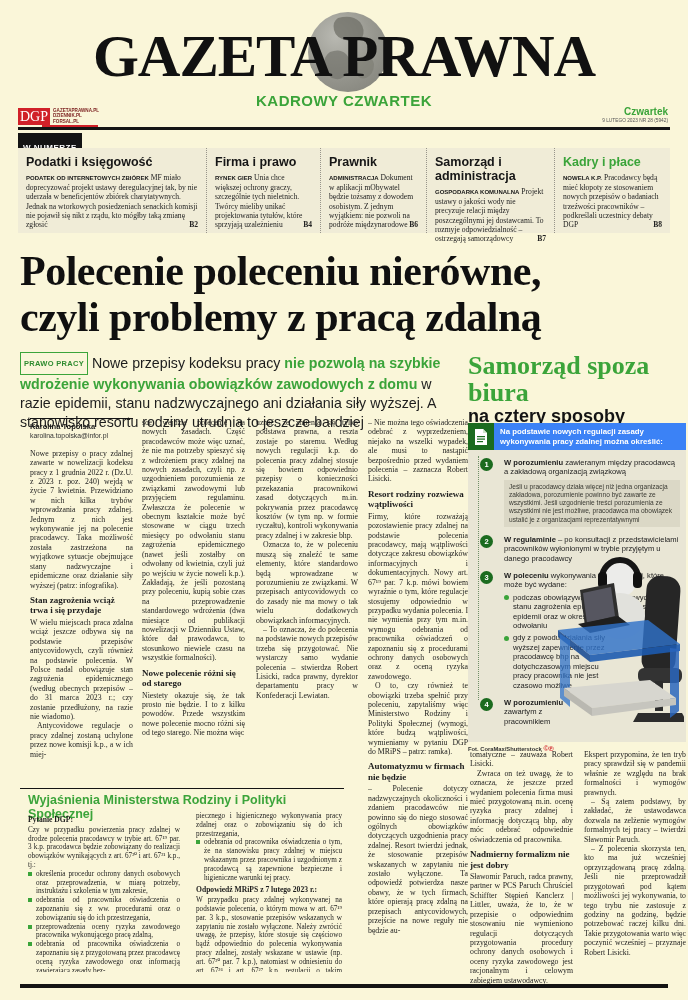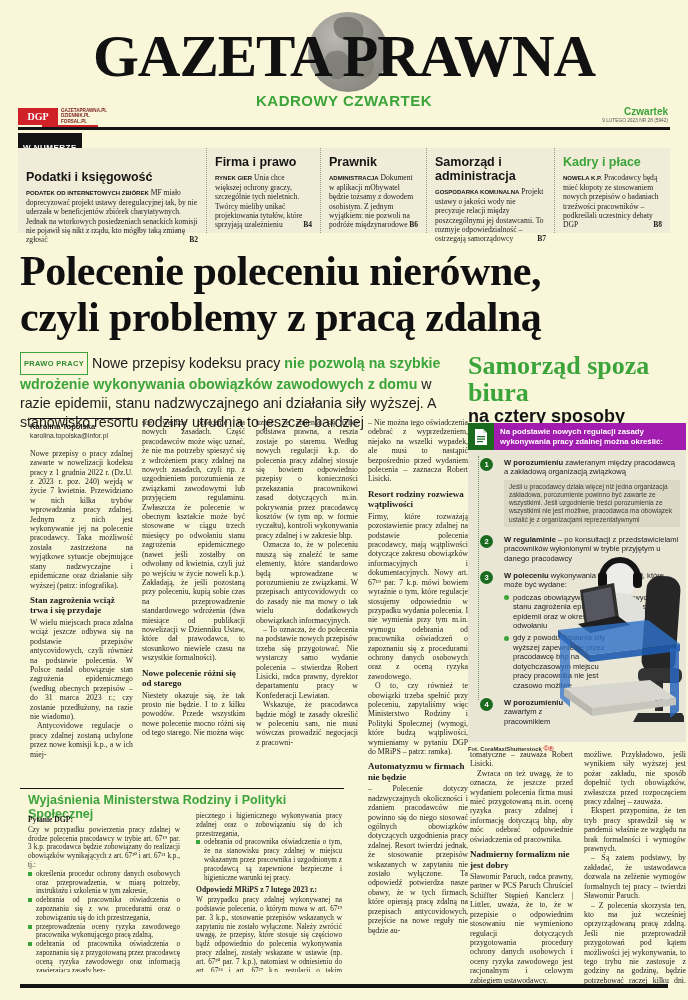--- a/index.html
+++ b/index.html
@@ -9,22 +9,22 @@
   
   .masthead{position:absolute;left:0;top:0;width:688px;height:128px;}
   .globe{position:absolute;left:308px;top:12px;width:80px;height:80px;border-radius:50%;
     background:radial-gradient(circle at 35% 30%, #b9b9b2 0%, #9a9a92 45%, #7e7e76 100%);z-index:0;}
   .globe svg{position:absolute;left:0;top:0;}
   .mast-title{position:absolute;left:0;top:22px;width:688px;text-align:center;z-index:1;
     font-family:"Liberation Serif",serif;font-weight:bold;font-size:59px;letter-spacing:-1px;color:#111;white-space:nowrap;}
   .mast-sub{position:absolute;left:0;top:92px;width:688px;text-align:center;z-index:1;
     font-family:"Liberation Sans",sans-serif;font-weight:bold;font-size:15px;letter-spacing:.5px;color:#3ba43a;}
   .dgp{position:absolute;left:18px;top:108px;display:flex;align-items:flex-start;}
-  .dgp-box{width:40px;height:17px;background:#d02028;color:#fff;font-family:"Liberation Serif",serif;
-    font-weight:bold;font-size:10px;text-align:center;line-height:17px;}
+  .dgp-box{width:32px;height:17px;background:#d02028;color:#fff;font-family:"Liberation Serif",serif;
+    font-weight:normal;font-size:14px;text-align:center;line-height:17px;}
   .dgp-sites{margin-left:3px;font-family:"Liberation Sans",sans-serif;font-weight:bold;font-size:4.6px;
     line-height:5.4px;color:#7a1d1d;}
   .dgp-bar{position:absolute;left:42px;top:125px;width:56px;height:2.5px;background:#d02028;}
   .day-label{position:absolute;right:20px;top:106px;text-align:right;font-family:"Liberation Sans",sans-serif;
     font-weight:bold;font-size:10px;color:#3ba43a;}
   .date-line{position:absolute;right:20px;top:118px;text-align:right;font-family:"Liberation Sans",sans-serif;
     font-size:4.8px;color:#555;}
   .rule-top{position:absolute;left:18px;top:127px;width:652px;height:3px;background:#141414;}
 
   
@@ -62,21 +62,21 @@
   #col3{left:256px;top:418px;width:102px;height:370px;}
   #col4{left:368px;top:418px;width:100px;height:566px;}
   #col5{left:470px;top:750px;width:103px;height:234px;}
   #col6{left:584px;top:750px;width:102px;height:234px;}
 
   
   .side-title{position:absolute;left:468px;top:352px;width:220px;}
   .side-title .g{font-family:"Liberation Serif",serif;font-weight:bold;font-size:26px;line-height:27px;color:#3ba43a;}
   .side-title .b{font-family:"Liberation Sans",sans-serif;font-weight:bold;font-size:18px;color:#141414;}
   .ig{position:absolute;left:468px;top:423px;width:218px;height:319px;background:#e9e6d5;}
-  .ig-header{display:flex;align-items:stretch;background:#a21caf;}
+  .ig-header{display:flex;align-items:stretch;background:#3b82f6;}
   .ig-header .ico{width:26px;background:#1b6b1f;display:flex;align-items:center;justify-content:center;flex:0 0 26px;}
   .ig-header .txt{padding:4px 6px;color:#fff;font-family:"Liberation Sans",sans-serif;font-weight:bold;
     font-size:7.8px;line-height:9.5px;}
   .ig-items{position:relative;padding:8px 6px 0 0;}
   .ig-vline{position:absolute;left:10px;top:6px;bottom:26px;border-left:1px dotted #6f8f66;}
   .ig-item{position:relative;padding-left:36px;margin-bottom:8px;font-family:"Liberation Sans",sans-serif;
     font-size:7.6px;line-height:9.4px;color:#222;}
   .ig-num{position:absolute;left:12px;top:0;width:13px;height:13px;border-radius:50%;background:#1b6b1f;
     color:#fff;font-family:"Liberation Sans",sans-serif;font-weight:bold;font-size:7.5px;line-height:13px;text-align:center;}
   .ig-item .lead-b{font-weight:bold;}
@@ -127,21 +127,21 @@
 FORSAL.PL</div>
     </div>
     <div class="dgp-bar"></div>
     <div class="day-label">Czwartek</div>
     <div class="date-line">9 LUTEGO 2023 NR 28 (5942)</div>
     <div class="rule-top"></div>
   </div>
 
   <div class="tag">W NUMERZE</div>
   <div class="teasers">
-      <div class="teaser" style="width: 188px; margin-top: 15px;">
+      <div class="teaser" style="width: 188px;">
         <h3>Podatki i księgowość</h3>
         <div class="t-body"><span class="kick">PODATEK OD INTERNETOWYCH ZBIÓREK</span><span> MF miało doprecyzować projekt ustawy deregulacyjnej tak, by nie uderzała w beneficjentów zbiórek charytatywnych. Jednak na wtorkowych posiedzeniach senackich komisji nie pojawił się nikt z rządu, kto mógłby taką zmianę zgłosić</span><span class="pg">B2</span></div>
       </div>
       <div class="teaser" style="width: 114px;">
         <h3>Firma i prawo</h3>
         <div class="t-body"><span class="kick">RYNEK GIER</span><span> Unia chce większej ochrony graczy, szczególnie tych nieletnich. Twórcy mieliby unikać projektowania tytułów, które sprzyjają uzależnieniu</span><span class="pg">B4</span></div>
       </div>
       <div class="teaser" style="width: 106px;">
         <h3>Prawnik</h3>
         <div class="t-body"><span class="kick">ADMINISTRACJA</span><span> Dokument w aplikacji mObywatel będzie tożsamy z dowodem osobistym. Z jednym wyjątkiem: nie pozwoli na podróże międzynarodowe</span><span class="pg">B6</span></div>
@@ -175,38 +175,36 @@
   </div>
   <div class="col" id="col2">
       <p>sce wejdzie polecenie na nowych zasadach. Część pracodawców może więc uznać, że nie ma potrzeby spieszyć się z wdrożeniem pracy zdalnej na nowych zasadach, czyli np. z uzgodnieniem porozumienia ze związkami zawodowymi lub przyjęciem regulaminu. Zwłaszcza że polecenie w obecnym kształcie może być stosowane w ciągu trzech miesięcy po odwołaniu stanu zagrożenia epidemicznego (nawet jeśli zostałby on odwołany od kwietnia, czyli już po wejściu w życie noweli k.p.). Zakładają, że jeśli pozostaną przy poleceniu, kupią sobie czas na przeprowadzenie standardowego wdrożenia (dwa miesiące od publikacji nowelizacji w Dzienniku Ustaw, które dał prawodawca, to stosunkowo niewiele czasu na wszystkie formalności).</p>
       <div class="subhead">Nowe polecenie różni się od starego</div>
       <p>Niestety okazuje się, że tak prosto nie będzie. I to z kilku powodów. Przede wszystkim nowe polecenie mocno różni się od tego starego. Nie można więc</p>
     </div>
   <div class="col" id="col3">
       <p>uznać, że zmienia się tylko podstawa prawna, a reszta zostaje po staremu. Według nowych regulacji k.p. do polecenia pracy zdalnej stosuje się bowiem odpowiednio przepisy o konieczności przekazania pracownikowi zasad dotyczących m.in. pokrywania przez pracodawcę kosztów (w tym np. w formie ryczałtu), kontroli wykonywania pracy zdalnej i w zakresie bhp.</p>
       <p>Oznacza to, że w poleceniu muszą się znaleźć te same elementy, które standardowo będą wprowadzane w porozumieniu ze związkami. W przepisach antycovidowych co do zasady nie ma mowy o tak wielu dodatkowych obowiązkach informacyjnych.</p>
       <p>– To oznacza, że do polecenia na podstawie nowych przepisów trzeba się przygotować. Nie wystarczy samo wydanie polecenia – stwierdza Robert Lisicki, radca prawny, dyrektor departamentu pracy w Konfederacji Lewiatan.</p>
-      <p>Wskazuje, że pracodawca będzie mógł te zasady określić w poleceniu sam, nie musi wówczas prowadzić negocjacji z pracowni-</p>
     </div>
   <div class="col" id="col4">
       <p>– Nie można tego oświadczenia odebrać z wyprzedzeniem, niejako na wszelki wypadek, ale musi to nastąpić bezpośrednio przed wydaniem polecenia – zaznacza Robert Lisicki.</p>
       <div class="subhead">Resort rodziny rozwiewa wątpliwości</div>
       <p>Firmy, które rozważają pozostawienie pracy zdalnej na podstawie polecenia pracodawcy, mają wątpliwości dotyczące zakresu obowiązków informacyjnych i dokumentacyjnych. Nowy art. 67¹⁹ par. 7 k.p. mówi bowiem wyraźnie o tym, które regulacje stosujemy odpowiednio w przypadku wydania polecenia. I nie wymienia przy tym m.in. wymogu odebrania od pracownika oświadczeń o zapoznaniu się z procedurami ochrony danych osobowych oraz z oceną ryzyka zawodowego.</p>
       <p>O to, czy również te obowiązki trzeba spełnić przy poleceniu, zapytaliśmy więc Ministerstwo Rodziny i Polityki Społecznej (wymogi, które budzą wątpliwości, wymieniamy w pytaniu DGP do MRiPS – patrz: ramka).</p>
       <div class="subhead">Automatyzmu w firmach nie będzie</div>
       <p>– Polecenie dotyczy nadzwyczajnych okoliczności i zdaniem pracodawców nie powinno się do niego stosować ogólnych obowiązków dotyczących uzgodnienia pracy zdalnej. Resort twierdzi jednak, że stosowanie przepisów wskazanych w zapytaniu nie zostało wyłączone. Ta odpowiedź potwierdza nasze obawy, że w tych firmach, które opierają pracę zdalną na przepisach antycovidowych, przejście na nowe reguły nie będzie au-</p>
     </div>
   <div class="col" id="col5">
       <p>tomatyczne – zauważa Robert Lisicki.</p>
       <p>Zwraca on też uwagę, że to oznacza, że jeszcze przed wydaniem polecenia firma musi mieć przygotowaną m.in. ocenę ryzyka pracy zdalnej i informację dotyczącą bhp, aby móc odebrać odpowiednie oświadczenia od pracownika.</p>
       <div class="subhead">Nadmierny formalizm nie jest dobry</div>
       <p>Sławomir Paruch, radca prawny, partner w PCS Paruch Chruściel Schiffter Stępień Kanclerz | Littler, uważa, że to, że w przepisie o odpowiednim stosowaniu nie wymieniono regulacji dotyczących przygotowania procedury ochrony danych osobowych i oceny ryzyka zawodowego jest racjonalnym i celowym zabiegiem ustawodawcy.</p>
     </div>
   <div class="col" id="col6">
-      <p>możliwe. Przykładowo, jeśli wynikiem siły wyższej jest pożar zakładu, nie sposób dopełnić tych obowiązków, zwłaszcza przed rozpoczęciem pracy zdalnej – zauważa.</p>
       <p>Ekspert przypomina, że ten tryb pracy sprawdził się w pandemii właśnie ze względu na brak formalności i wymogów prawnych.</p>
       <p>– Są zatem podstawy, by zakładać, że ustawodawca dozwala na zelżenie wymogów formalnych tej pracy – twierdzi Sławomir Paruch.</p>
       <p>– Z polecenia skorzysta ten, kto ma już wcześniej oprzyrządowaną pracę zdalną. Jeśli nie przeprowadził przygotowań pod kątem możliwości jej wykonywania, to tego trybu nie zastosuje z godziny na godzinę, będzie potrzebować raczej kilku dni. Takie przygotowania warto więc poczynić wcześniej – przyznaje Robert Lisicki.</p>
     </div>
 
   <div class="side-title">
     <div class="g">Samorząd spoza biura</div>
     <div class="b">na cztery sposoby</div>
   </div>
   <div class="ig">

